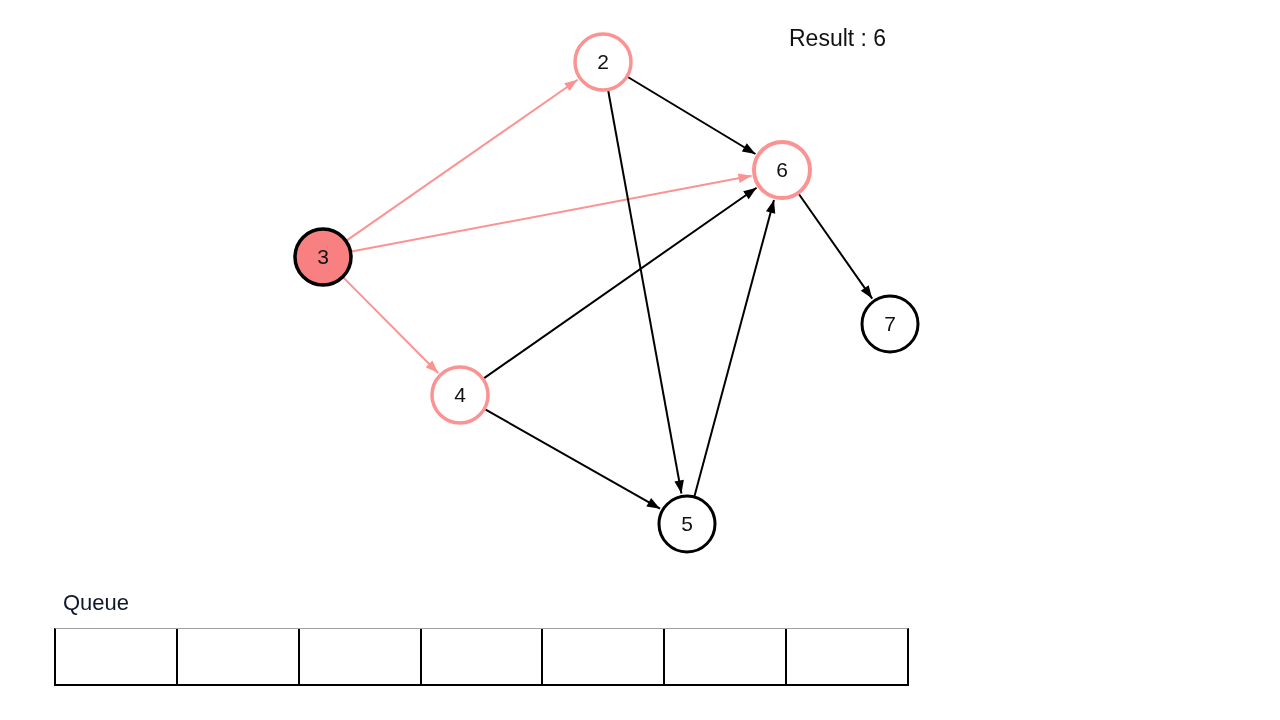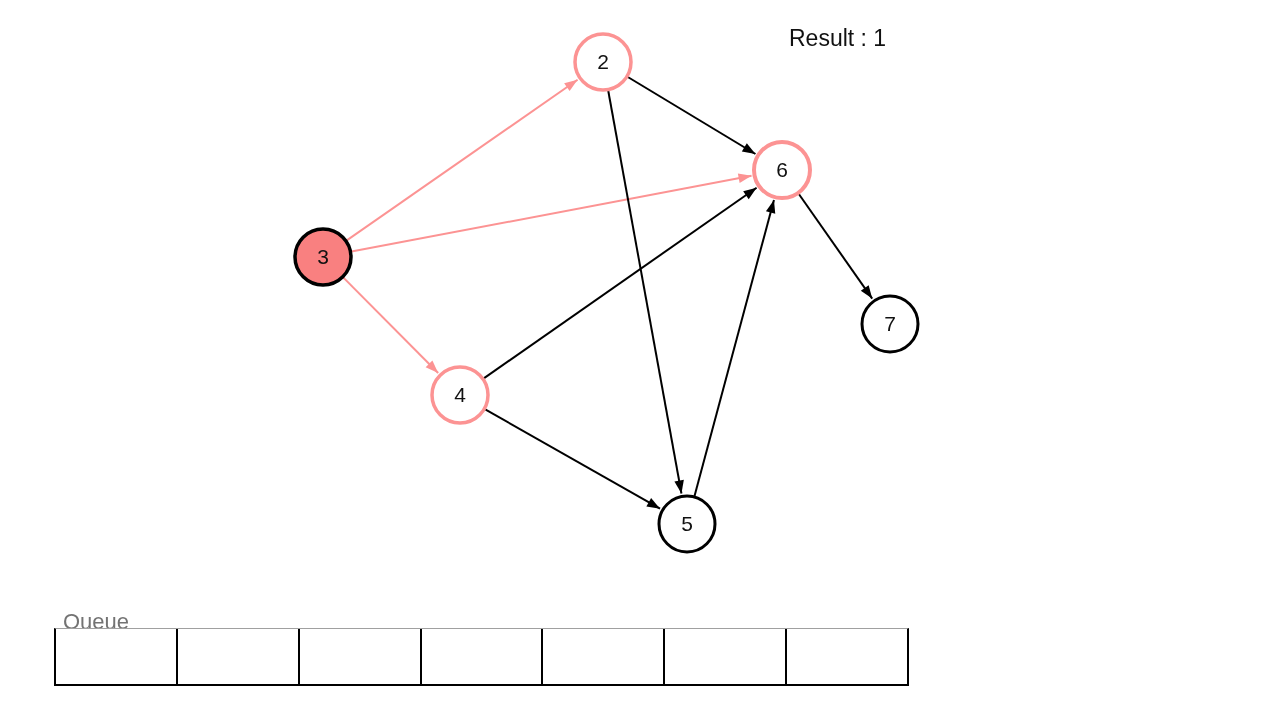--- a/index.html
+++ b/index.html
@@ -24,23 +24,23 @@
     position: absolute;
     left: 789px;
     top: 25px;
     font-size: 23px;
     color: #111111;
     white-space: pre;
   }
   .queue-label {
     position: absolute;
     left: 63px;
-    top: 609px;
+    top: 590px;
     font-size: 22px;
-    color: #737373;
+    color: #0f172a;
   }
   .queue-table {
     position: absolute;
     left: 54px;
     top: 628px;
     width: 851px;
     height: 55px;
     display: flex;
     flex-direction: row;
     border-left: 2px solid #000000;
@@ -92,21 +92,21 @@
       <text x="323" y="257" dy="0.35em" text-anchor="middle" font-size="21" fill="#111111" font-family="&quot;Liberation Sans&quot;, sans-serif">3</text>
       <circle cx="460" cy="395" r="28" fill="#ffffff" stroke="#fc9393" stroke-width="3.5"></circle>
       <text x="460" y="395" dy="0.35em" text-anchor="middle" font-size="21" fill="#111111" font-family="&quot;Liberation Sans&quot;, sans-serif">4</text>
       <circle cx="687" cy="524" r="28" fill="#ffffff" stroke="#000000" stroke-width="3"></circle>
       <text x="687" y="524" dy="0.35em" text-anchor="middle" font-size="21" fill="#111111" font-family="&quot;Liberation Sans&quot;, sans-serif">5</text>
       <circle cx="782" cy="170" r="28" fill="#ffffff" stroke="#fc9393" stroke-width="4"></circle>
       <text x="782" y="170" dy="0.35em" text-anchor="middle" font-size="21" fill="#111111" font-family="&quot;Liberation Sans&quot;, sans-serif">6</text>
       <circle cx="890" cy="324" r="28" fill="#ffffff" stroke="#000000" stroke-width="3"></circle>
       <text x="890" y="324" dy="0.35em" text-anchor="middle" font-size="21" fill="#111111" font-family="&quot;Liberation Sans&quot;, sans-serif">7</text>
     </svg>
-  <div class="result-label">Result : 1</div>
+  <div class="result-label">Result : 6</div>
   <div class="queue-label">Queue</div>
   <div class="queue-table" id="queue-table">
       <div class="queue-cell"></div>
       <div class="queue-cell"></div>
       <div class="queue-cell"></div>
       <div class="queue-cell"></div>
       <div class="queue-cell"></div>
       <div class="queue-cell"></div>
       <div class="queue-cell"></div>
     </div>

